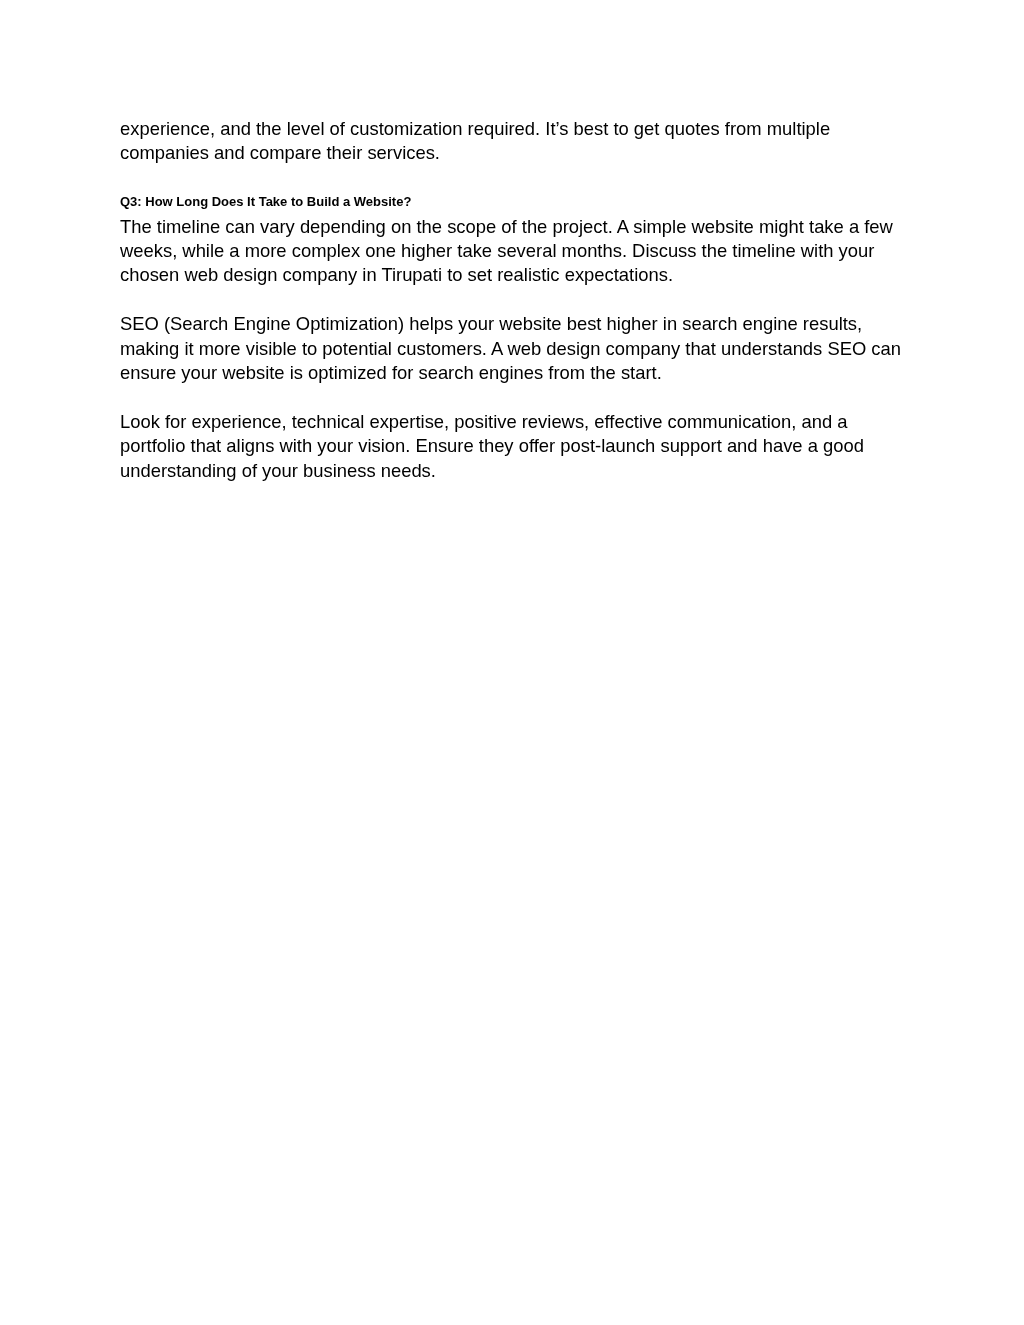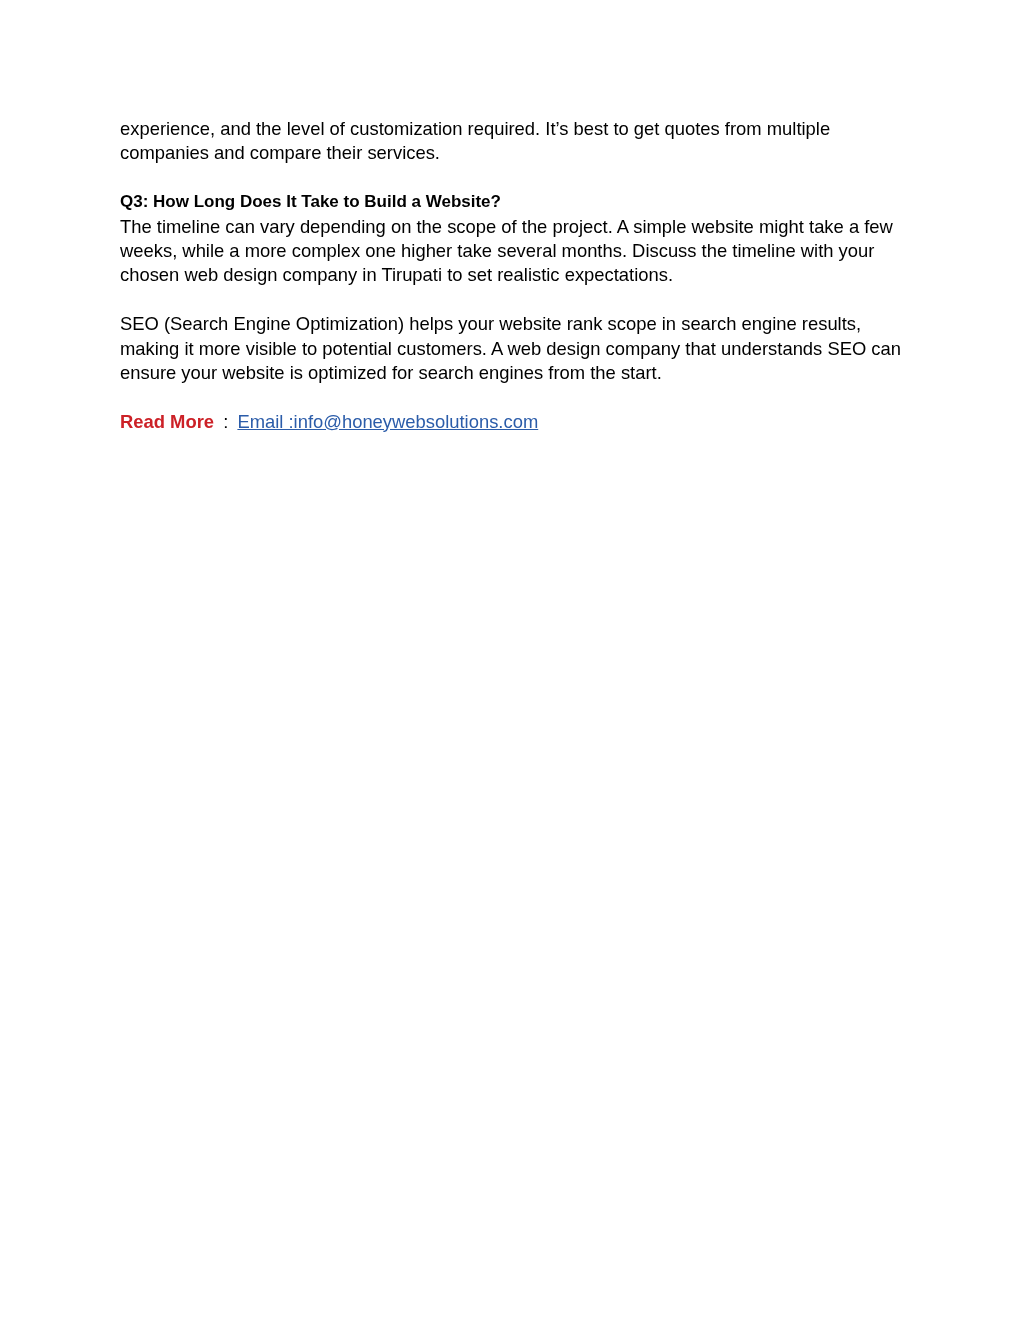--- a/index.html
+++ b/index.html
@@ -34,21 +34,21 @@
     line-height: 24.4px;
   }
   .para {
     margin-bottom: 24.4px;
   }
   .faq-block {
     margin-bottom: 24.4px;
   }
   .question {
     font-weight: bold;
-    font-size: 17px;
+    font-size: 13px;
     line-height: 24.4px;
   }
   .answer {
     font-weight: normal;
   }
   .footer-line {
     white-space: nowrap;
   }
   .read-more {
     color: var(--read-more-color);
@@ -71,26 +71,22 @@
   <div class="content">
 
     <p class="para">experience, and the level of customization required. It’s best to get quotes from multiple companies and compare their services.</p>
 
     <div class="faq-block">
       <div class="question">Q3: How Long Does It Take to Build a Website?</div>
       <div class="answer">The timeline can vary depending on the scope of the project. A simple website might take a few weeks, while a more complex one higher take several months. Discuss the timeline with your chosen web design company in Tirupati to set realistic expectations.</div>
     </div>
 
     <div class="faq-block">
-      <div class="answer">SEO (Search Engine Optimization) helps your website rank scope in search engine results, making it more visible to potential customers. A web design company that understands SEO can ensure your website is optimized for search engines from the start.</div>
+      <div class="answer">SEO (Search Engine Optimization) helps your website best higher in search engine results, making it more visible to potential customers. A web design company that understands SEO can ensure your website is optimized for search engines from the start.</div>
     </div>
 
     <div class="faq-block">
+      <div class="answer">Look for experience, technical expertise, positive reviews, effective communication, and a portfolio that aligns with your vision. Ensure they offer post-launch support and have a good understanding of your business needs.</div>
     </div>
 
-    <p class="footer-line">
-      <span class="read-more">Read More</span>
-      <span class="separator">:</span>
-      <a class="email-link">Email :info@honeywebsolutions.com</a>
-    </p>
 
   </div>
 </div>
 
 </body></html>

